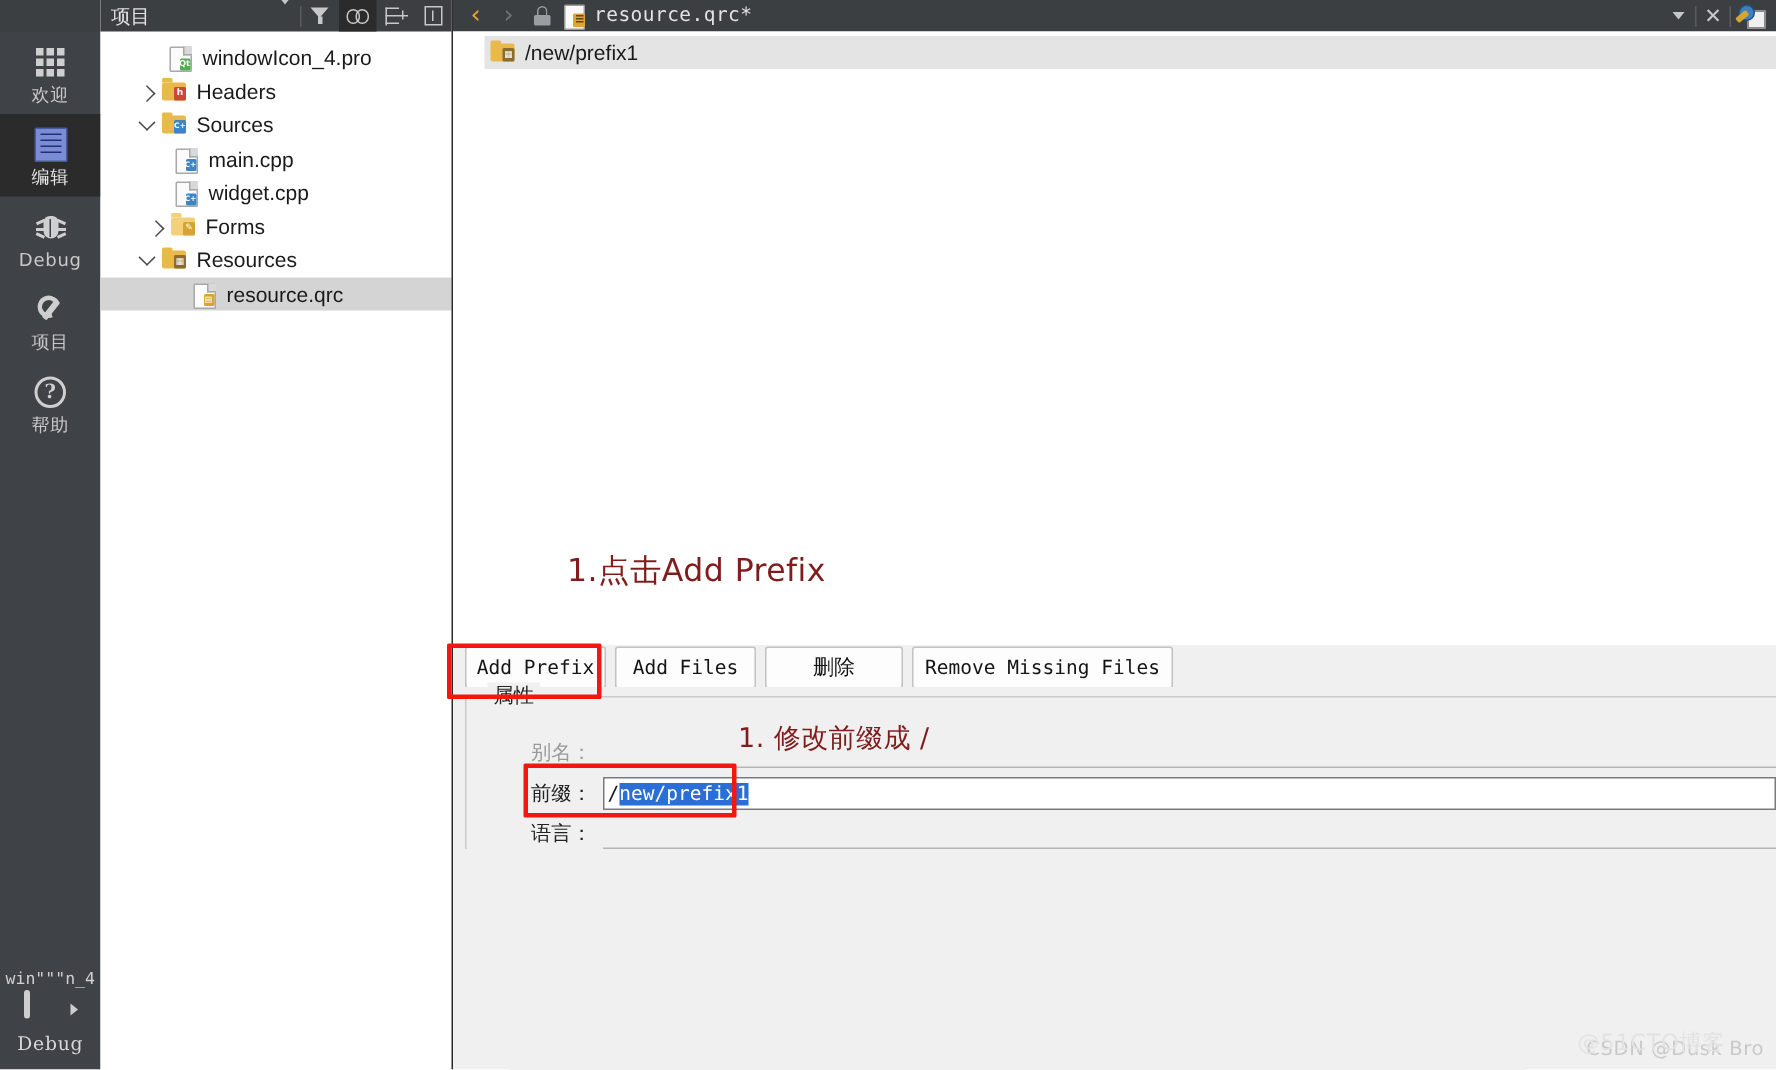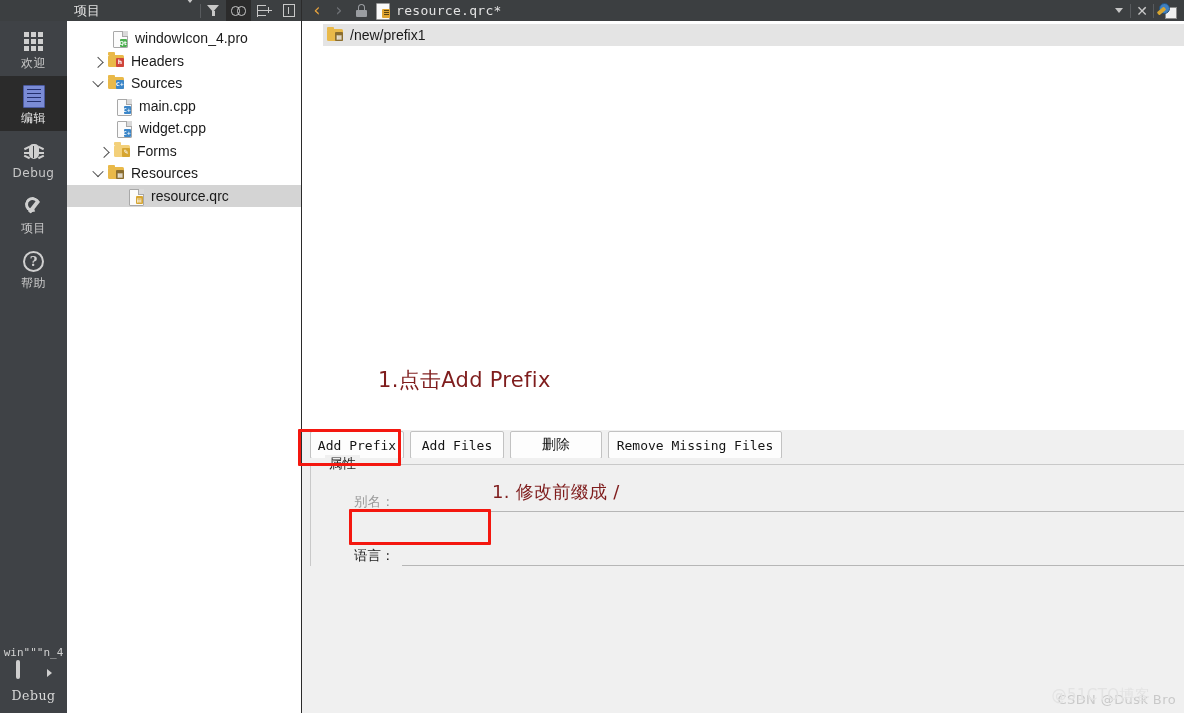--- a/index.html
+++ b/index.html
@@ -475,20 +475,27 @@
   <div class="props">
     <div class="gbox">
       <span class="gtitle">属性</span>
     </div>
 
     <div class="frow" style="top:33px">
       <span class="flabel dim">别名：</span>
       <span class="finput"></span>
     </div>
 
+    <div class="frow" style="top:60px">
+      <span class="flabel">前缀：</span>
+      <span class="finput white">
+        <span class="ftext">/</span>
+          <span class="ftext selhl">new/prefix1</span>
+      </span>
+    </div>
 
     <div class="frow" style="top:87px">
       <span class="flabel">语言：</span>
       <span class="finput"></span>
     </div>
   </div>
 
   <div class="bottomfill">
     <div class="watermark">
       <span class="ghost">@51CTO博客</span>

